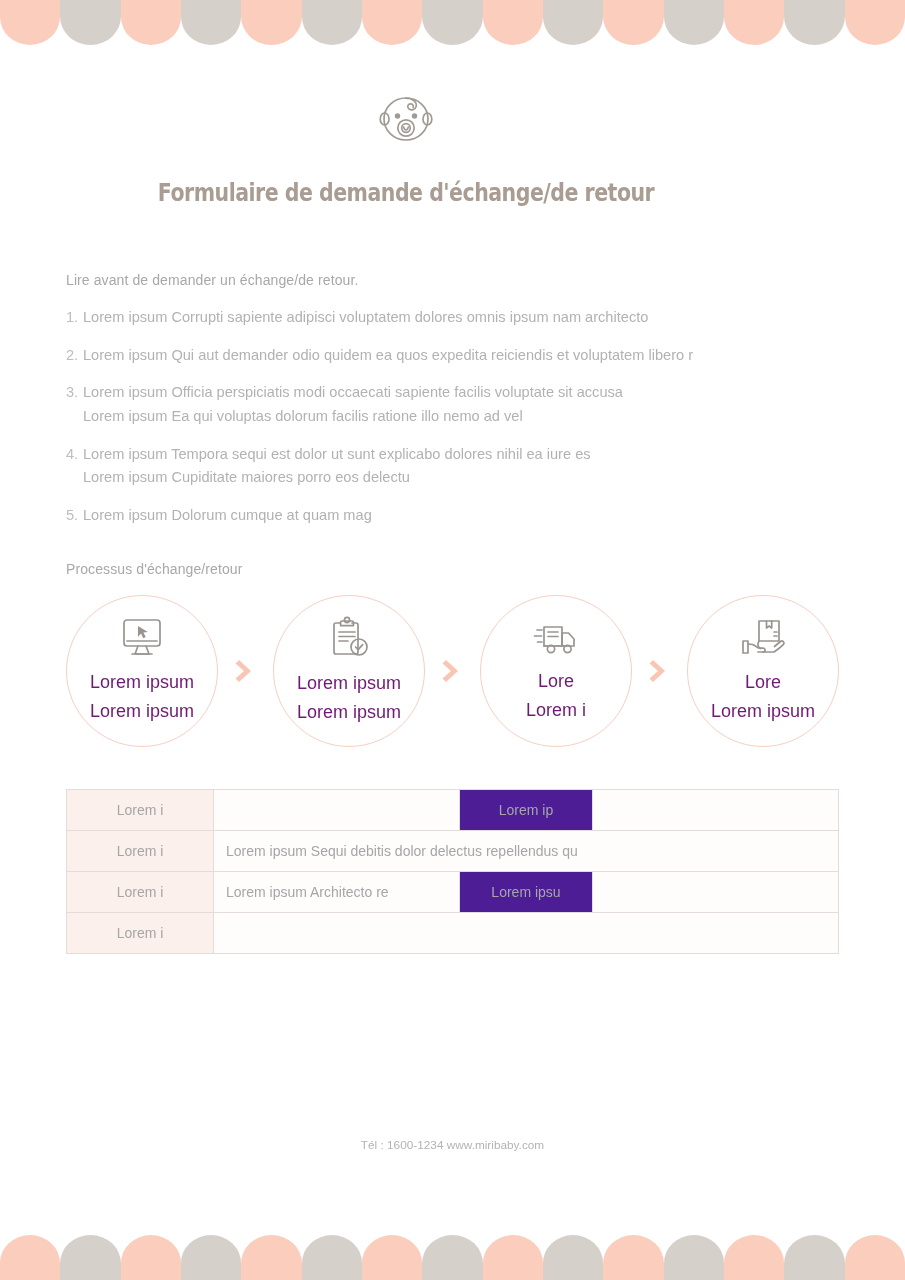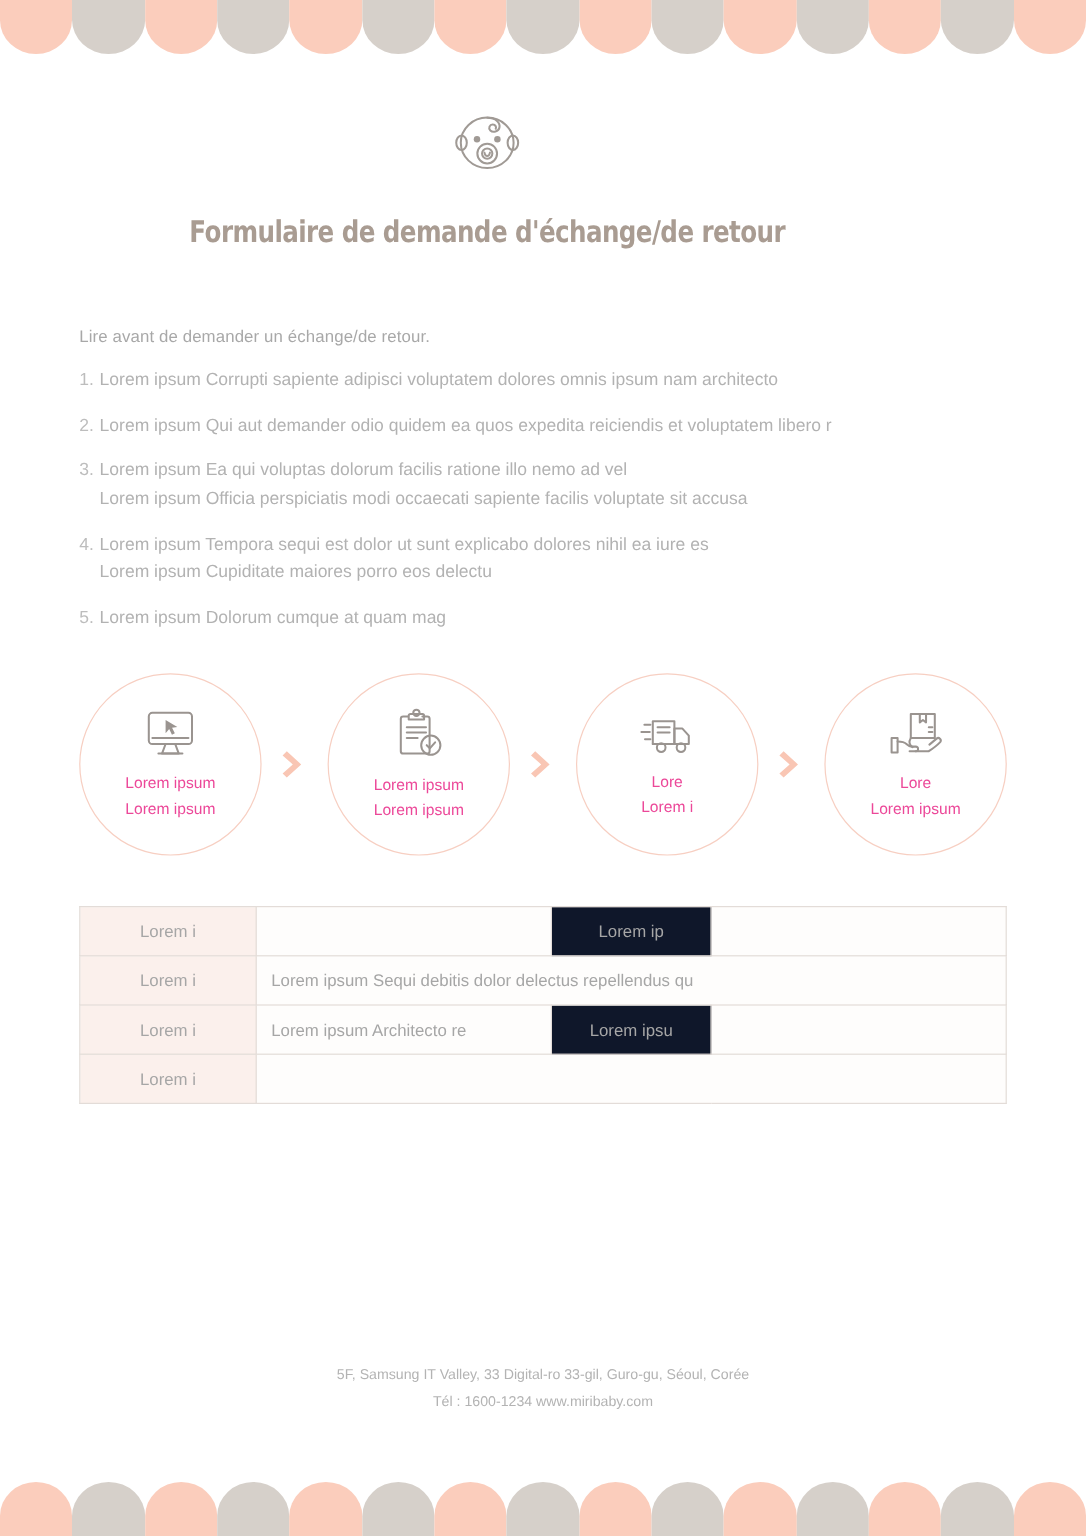--- a/index.html
+++ b/index.html
@@ -122,22 +122,22 @@
     border: 1.4px solid #f7cfc2;
     display: flex;
     flex-direction: column;
     align-items: center;
     justify-content: center;
     box-sizing: border-box;
     flex: 0 0 auto;
   }
   .proc-icon { line-height: 0; margin-bottom: 9px; }
   .proc-text {
-    font-size: 13px;
-    color: #ec4899;
+    font-size: 18px;
+    color: #701a75;
     text-align: center;
     line-height: 1.62;
   }
   .proc-arrow {
     flex: 0 0 auto;
     width: 26px;
     text-align: center;
     line-height: 0;
   }
 
@@ -156,21 +156,21 @@
     color: #a6a6a6;
     padding: 0 12px;
     vertical-align: middle;
   }
   td.lbl-a {
     background: #fbf0ec;
     text-align: center;
     width: 122px;
   }
   td.lbl-b {
-    background: #0f172a;
+    background: #4c1d95;
     text-align: center;
     width: 108px;
   }
   td.val { background: #fefdfc; }
   td.tall { height: 78px; }
 
   
   .footer {
     position: absolute;
     top: 1134px;
@@ -233,35 +233,36 @@
         <li>
           <span class="num">1.</span>
           <span class="ln">Lorem ipsum Corrupti sapiente adipisci voluptatem dolores omnis ipsum nam architecto</span>
         </li>
         <li>
           <span class="num">2.</span>
           <span class="ln">Lorem ipsum Qui aut demander odio quidem ea quos expedita reiciendis et voluptatem libero r</span>
         </li>
         <li>
           <span class="num">3.</span>
+          <span class="ln">Lorem ipsum Officia perspiciatis modi occaecati sapiente facilis voluptate sit accusa</span>
           <span class="ln">Lorem ipsum Ea qui voluptas dolorum facilis ratione illo nemo ad vel</span>
-          <span class="ln">Lorem ipsum Officia perspiciatis modi occaecati sapiente facilis voluptate sit accusa</span>
         </li>
         <li>
           <span class="num">4.</span>
           <span class="ln">Lorem ipsum Tempora sequi est dolor ut sunt explicabo dolores nihil ea iure es</span>
           <span class="ln">Lorem ipsum Cupiditate maiores porro eos delectu</span>
         </li>
         <li>
           <span class="num">5.</span>
           <span class="ln">Lorem ipsum Dolorum cumque at quam mag</span>
         </li>
       </ol>
 
     <div class="process-wrap">
+      <div class="section-label">Processus d'échange/retour</div>
       <div class="process-row" id="processRow">
           <div class="proc-step">
             <div class="proc-icon"><svg width="44" height="42" viewBox="0 0 44 42">
                 <g fill="none" stroke="#9a9490" stroke-width="1.7" stroke-linejoin="round" stroke-linecap="round">
                   <rect x="4" y="3" width="36" height="26" rx="3"></rect>
                   <line x1="7" y1="24" x2="37" y2="24"></line>
                   <path d="M18 29 l-3 8 h14 l-3 -8"></path>
                   <line x1="12" y1="37" x2="32" y2="37"></line>
                 </g>
                 <path d="M18 9 l0 11 l3 -3.4 l2.3 4.6 l2.4 -1.2 l-2.3 -4.5 l4.4 -0.6 z" fill="#9a9490"></path>
@@ -362,21 +363,20 @@
             <tr>
               <td class="lbl-a tall">Lorem i</td>
               <td class="val tall" colspan="3"></td>
             </tr>
           </tbody>
       </table>
     </div>
   </div>
 
   <div class="footer">
-    <div>5F, Samsung IT Valley, 33 Digital-ro 33-gil, Guro-gu, Séoul, Corée</div>
     <div>Tél : 1600-1234 www.miribaby.com</div>
   </div>
 
   <div class="scallop-bottom" id="scallopBottom">
       <div class="sc" style="background: rgb(251, 205, 188);"></div>
       <div class="sc" style="background: rgb(214, 208, 202);"></div>
       <div class="sc" style="background: rgb(251, 205, 188);"></div>
       <div class="sc" style="background: rgb(214, 208, 202);"></div>
       <div class="sc" style="background: rgb(251, 205, 188);"></div>
       <div class="sc" style="background: rgb(214, 208, 202);"></div>

